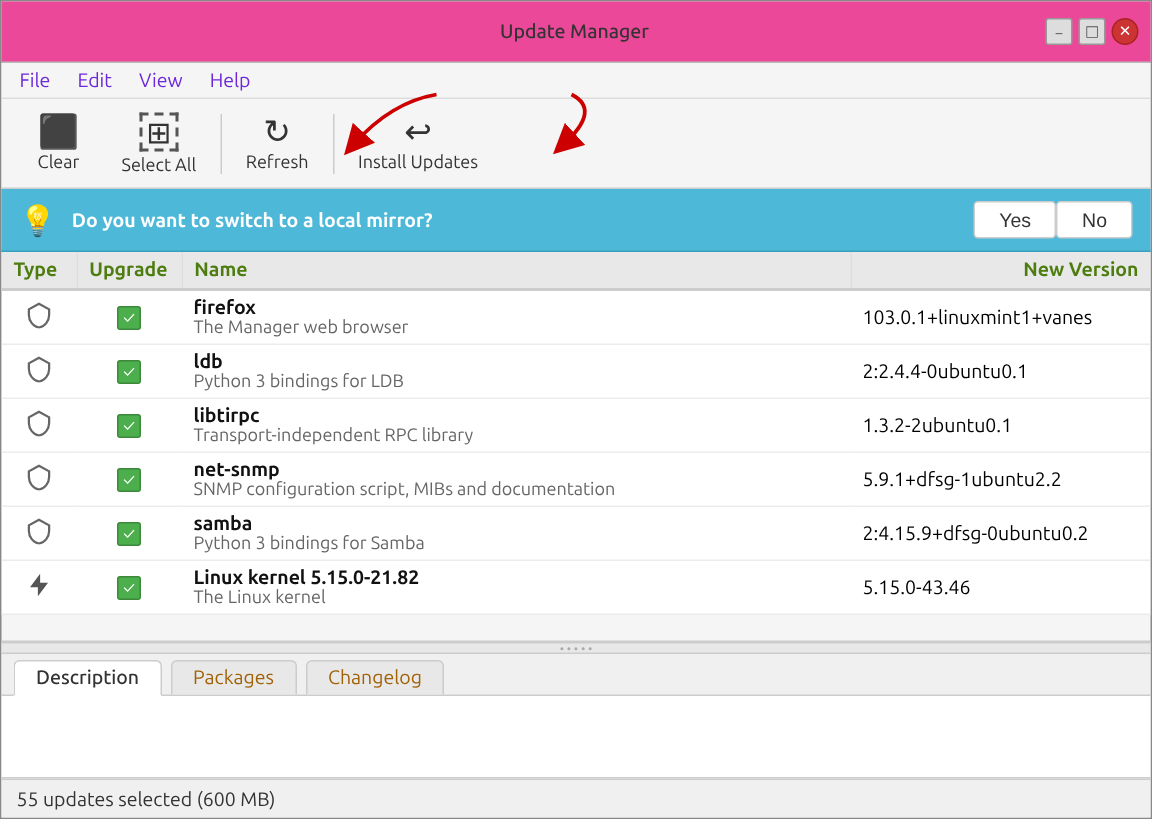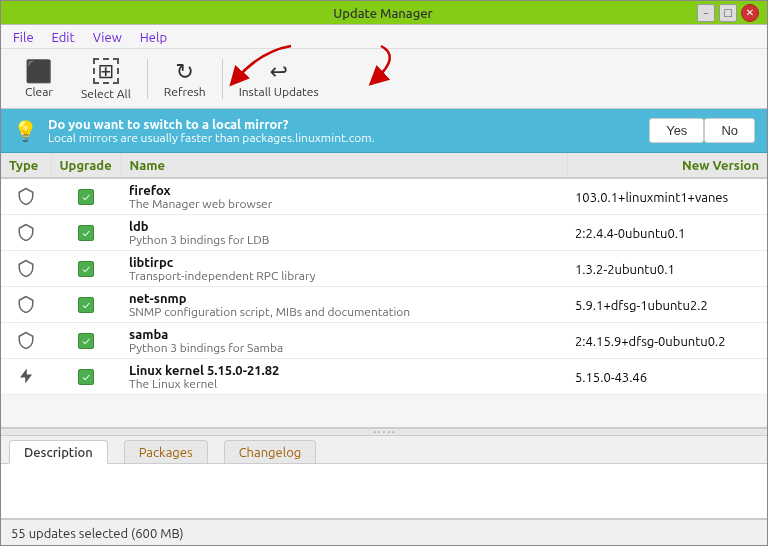--- a/index.html
+++ b/index.html
@@ -13,22 +13,22 @@
     }
     .window {
       width: 768px;
       height: 546px;
       background: #f5f5f5;
       border: 1px solid #888;
       display: flex;
       flex-direction: column;
     }
     .title-bar {
-      background: #84cc16;
-      height: 24px;
+      background: #ec4899;
+      height: 41px;
       display: flex;
       align-items: center;
       justify-content: space-between;
       padding: 0 8px;
       border-bottom: 1px solid #bbb;
     }
     .title-bar-title {
       flex: 1;
       text-align: center;
       font-size: 13px;
@@ -199,21 +199,21 @@
       justify-content: center;
       color: white;
       font-size: 11px;
     }
     .tabs-bar {
       background: #f0f0f0;
       display: flex;
       align-items: center;
       padding: 4px 8px 0;
       border-bottom: 1px solid #ccc;
-      gap: 16px;
+      gap: 6px;
     }
     .tab {
       padding: 4px 14px;
       border: 1px solid #ccc;
       border-bottom: none;
       border-radius: 4px 4px 0 0;
       cursor: pointer;
       font-size: 13px;
       background: #e8e8e8;
       color: #a16207;
@@ -312,21 +312,20 @@
       <path d="M 210,5 Q 180,10 155,38" stroke="#cc0000" stroke-width="2.5" fill="none" marker-end="url(#arrowhead1)"></path>
 
       <path d="M 300,5 Q 320,15 295,38" stroke="#cc0000" stroke-width="2.5" fill="none" marker-end="url(#arrowhead2)"></path>
     </svg>
   </div>
 
   <div class="info-banner">
     <span class="info-banner-icon">💡</span>
     <div class="info-banner-text">
       <div class="main-text">Do you want to switch to a local mirror?</div>
-      <div class="sub-text">Local mirrors are usually faster than packages.linuxmint.com.</div>
     </div>
     <div class="info-banner-buttons">
       <button class="banner-btn">Yes</button>
       <button class="banner-btn">No</button>
     </div>
   </div>
 
   <div class="table-container">
     <table>
       <thead>

